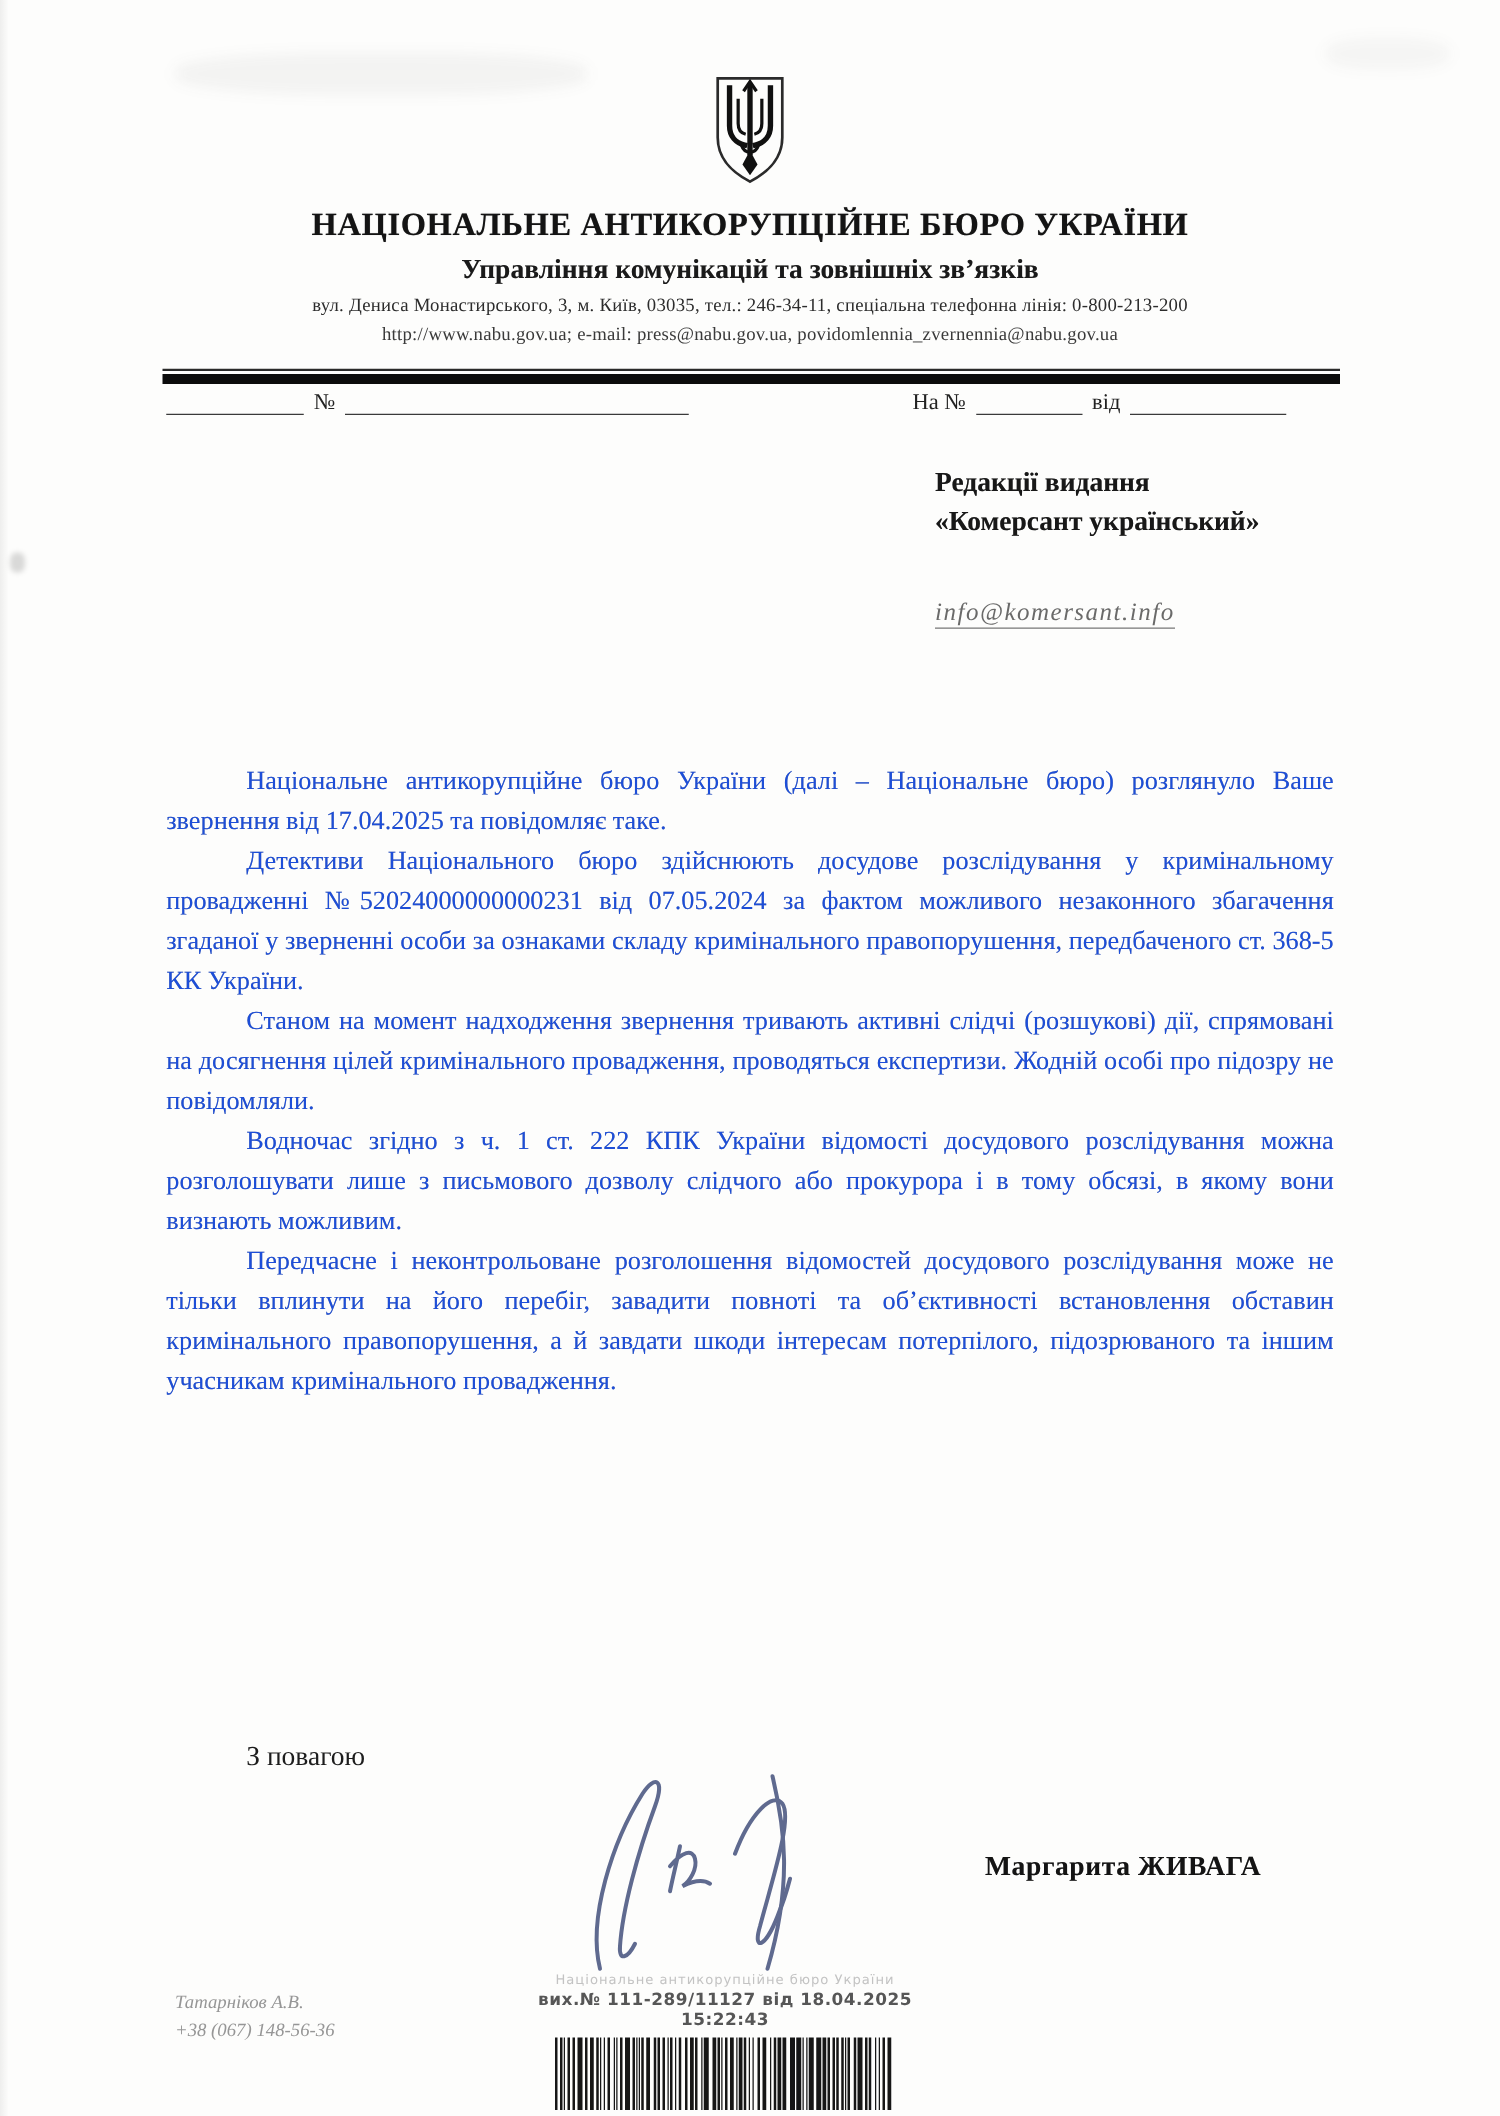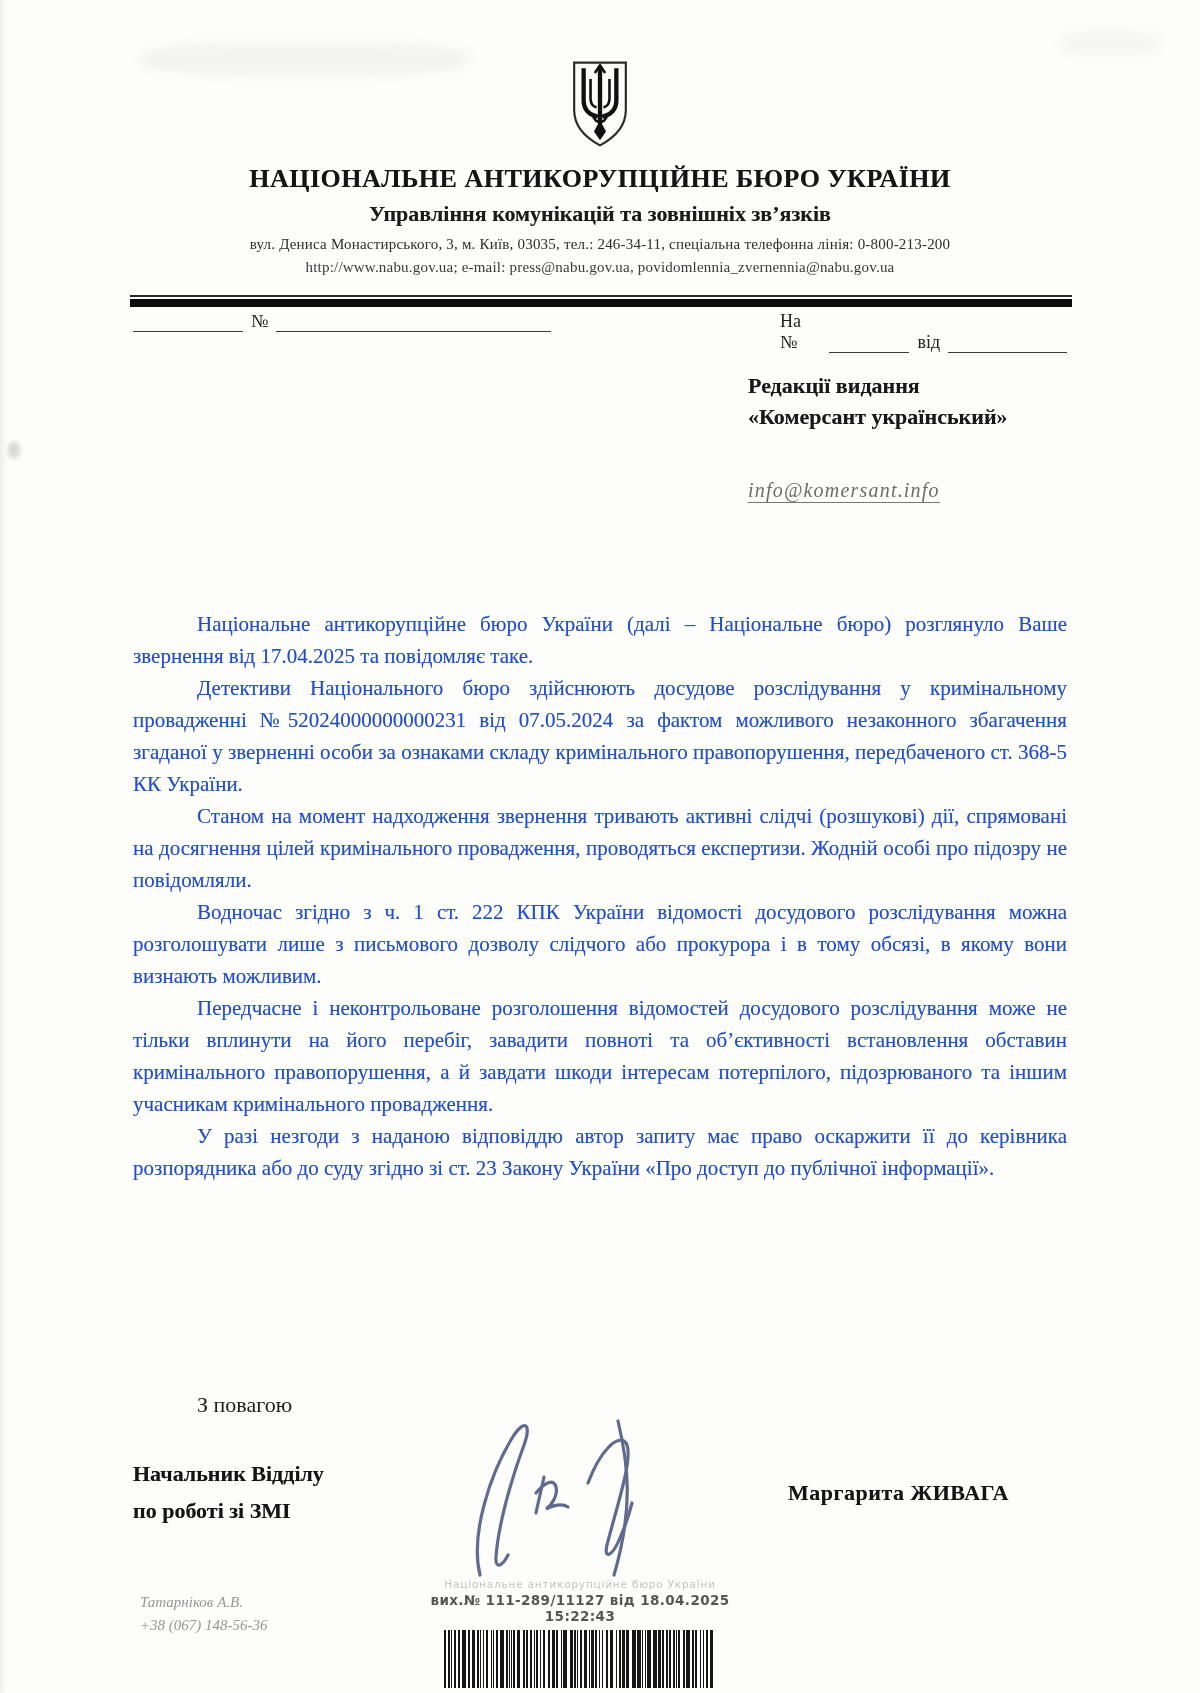--- a/index.html
+++ b/index.html
@@ -42,21 +42,21 @@
   }
 
   
   .ref-row{position:absolute;top:311px;left:133px;right:133px;display:flex;justify-content:space-between;font-size:18px;color:#222;}
   .ref-left,.ref-right{display:flex;align-items:flex-end;gap:8px;}
   .blank{display:inline-block;border-bottom:1.6px solid #3a3a3a;height:17px;}
   .blank.b1{width:110px;}
   .blank.b2{width:275px;}
   .blank.b3{width:85px;}
   .blank.b4{width:125px;}
-  .ref-right{position:absolute;left:647px;}
+  .ref-right{position:absolute;left:597px;}
 
   
   .recipient{position:absolute;top:370px;left:748px;}
   .recipient .line{font-size:22px;font-weight:bold;line-height:31px;color:#181818;text-shadow:0 0 .5px rgba(0,0,0,.4);}
   .recipient .email{
     display:inline-block;margin-top:47px;
     font-size:20px;font-style:italic;color:#4a4a4a;
     letter-spacing:1.2px;border-bottom:1.6px solid #5a5a5a;
     opacity:.82;
   }
@@ -137,29 +137,24 @@
     <div class="line">«Комерсант український»</div>
     <span class="email">info@komersant.info</span>
   </div>
 
   <div class="body-text">
       <p>Національне антикорупційне бюро України (далі – Національне бюро) розглянуло Ваше звернення від 17.04.2025 та повідомляє таке.</p>
       <p>Детективи Національного бюро здійснюють досудове розслідування у кримінальному провадженні №52024000000000231 від 07.05.2024 за фактом можливого незаконного збагачення згаданої у зверненні особи за ознаками складу кримінального правопорушення, передбаченого ст. 368-5 КК України.</p>
       <p>Станом на момент надходження звернення тривають активні слідчі (розшукові) дії, спрямовані на досягнення цілей кримінального провадження, проводяться експертизи. Жодній особі про підозру не повідомляли.</p>
       <p>Водночас згідно з ч. 1 ст. 222 КПК України відомості досудового розслідування можна розголошувати лише з письмового дозволу слідчого або прокурора і в тому обсязі, в якому вони визнають можливим.</p>
       <p>Передчасне і неконтрольоване розголошення відомостей досудового розслідування може не тільки вплинути на його перебіг, завадити повноті та об’єктивності встановлення обставин кримінального правопорушення, а й завдати шкоди інтересам потерпілого, підозрюваного та іншим учасникам кримінального провадження.</p>
-      <p>У разі незгоди з наданою відповіддю автор запиту має право оскаржити її до керівника розпорядника або до суду згідно зі ст. 23 Закону України «Про доступ до публічної інформації».</p>
     </div>
 
   <div class="closing">З повагою</div>
 
-  <div class="officer">
-    <div>Начальник Відділу</div>
-    <div>по роботі зі ЗМІ</div>
-  </div>
 
   <svg class="signature" viewBox="0 0 250 205" aria-hidden="true">
     <g fill="none" stroke="#4a5680" stroke-width="3.2" stroke-linecap="round" opacity="0.88">
       <path d="M32 190 C22 150 42 88 66 50 C76 35 84 38 76 60 C62 98 50 142 48 172 C47 184 54 182 60 170"></path>
       <path d="M96 92 C93 106 90 118 88 128 M88 108 C98 96 106 94 108 102 C110 110 104 120 98 124 C106 120 114 118 120 122"></path>
       <path d="M140 98 C152 66 170 48 178 58 C186 70 170 118 160 156 C154 176 164 174 174 148 C180 134 182 126 184 118"></path>
       <path d="M170 36 C180 78 186 122 166 190"></path>
     </g>
   </svg>
 

